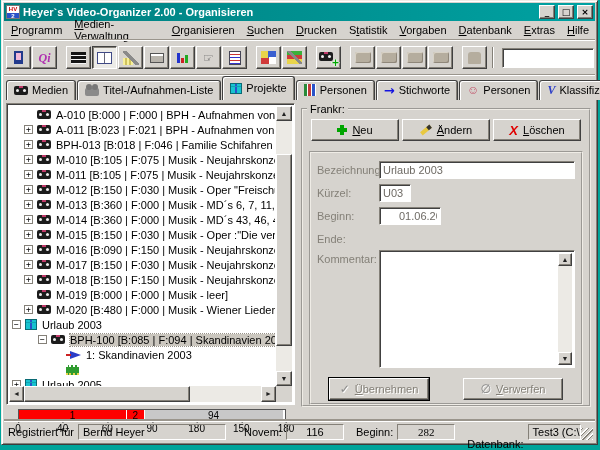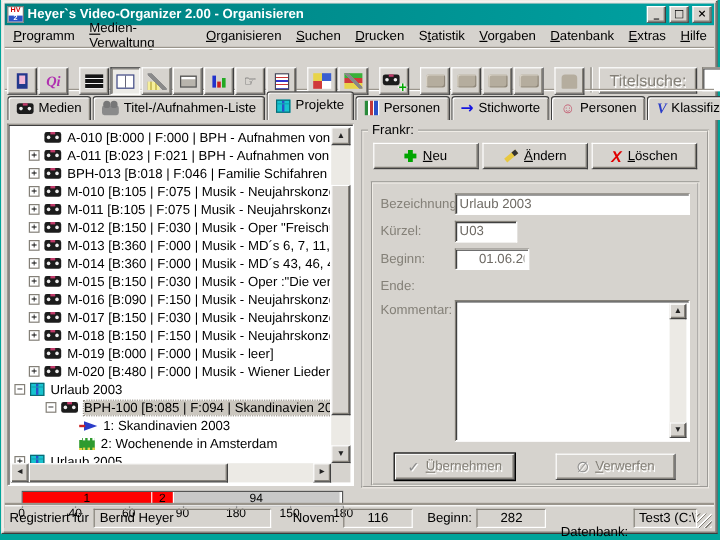--- a/index.html
+++ b/index.html
@@ -18,21 +18,21 @@
   .appicon .b{font:bold 6px/7px "Liberation Sans",sans-serif;color:#fff;background:#2a52c8;text-align:center;flex:1;}
   .wtitle{color:#fff;font-weight:bold;flex:1;white-space:nowrap;overflow:hidden;}
   .winbtn{width:16px;height:14px;background:#d6d3ce;border:1px solid;
     border-color:#fff #404040 #404040 #fff;box-shadow:inset -1px -1px 0 #848078;
     font:bold 9px/12px "DejaVu Sans",sans-serif;text-align:center;flex:none;padding:0;}
   
   .menubar{height:18px;flex:none;display:flex;align-items:center;padding-left:1px;}
   .menuitem{padding:2px 6px;}
   .hr{flex:none;height:2px;border-top:1px solid #9a958c;border-bottom:1px solid #fff;}
   
-  .toolbar{height:33px;flex:none;display:flex;align-items:flex-start;padding:15px 2px;gap:1px;}
+  .toolbar{height:33px;flex:none;display:flex;align-items:center;padding:4px 2px;gap:1px;}
   .tbtn{width:25px;height:23px;flex:none;background:#d6d3ce;border:1px solid;
     border-color:#fff #404040 #404040 #fff;box-shadow:inset -1px -1px 0 #848078;
     display:flex;align-items:center;justify-content:center;position:relative;padding:0;}
   .tbtn.pressed{border-color:#404040 #fff #fff #404040;box-shadow:inset 1px 1px 0 #848078;background:#ecebe7;}
   .sep{width:7px;flex:none;}
   .divider{width:2px;height:21px;border-left:1px solid #848078;border-right:1px solid #fff;margin:0 4px;flex:none;}
   .tsbtn{height:22px;padding:0 8px;background:#d6d3ce;border:1px solid;border-color:#fff #404040 #404040 #fff;
     box-shadow:inset -1px -1px 0 #848078;color:#848078;text-shadow:1px 1px 0 #fff;flex:none;}
   .tsinput{width:92px;height:20px;margin-left:3px;border:1px solid;border-color:#848078 #fff #fff #848078;
     box-shadow:inset 1px 1px 0 #404040;background:#fff;padding:0 3px;font:11px "Liberation Sans",sans-serif;}
@@ -86,21 +86,21 @@
   .pbtn2{width:100px;height:22px;}
   .defbtn{outline:1px solid #000;}
   .disbtn{color:#848078;text-shadow:1px 1px 0 #fff;}
   .innerbox{position:absolute;left:6px;right:6px;top:36px;height:254px;border:2px groove #efece6;
     margin:0;padding:8px 6px 6px;}
   .frow{display:flex;align-items:flex-start;margin-bottom:5px;}
   .flabel{width:62px;flex:none;color:#848078;padding-top:3px;}
   .field{height:18px;border:1px solid;border-color:#848078 #fff #fff #848078;
     box-shadow:inset 1px 1px 0 #404040;background:#fff;color:#6e6a64;
     font:11px "Liberation Sans",sans-serif;padding:0 3px;}
-  .w-full{flex:1;min-width:0;}.w-k{width:52px;}.w-d{width:62px;padding-left:19px;}
+  .w-full{flex:1;min-width:0;}.w-k{width:32px;}.w-d{width:62px;padding-left:19px;}
   .kbox{flex:1;height:118px;background:#fff;border:1px solid;border-color:#848078 #fff #fff #848078;
     box-shadow:inset 1px 1px 0 #404040;position:relative;color:#6e6a64;}
   .kscroll{position:absolute;top:2px;right:2px;bottom:2px;width:14px;background:#eceae5;}
   .kscroll .sbtn{width:14px;height:13px;line-height:11px;}
   .btnrow2{display:flex;justify-content:center;gap:34px;margin-top:10px;}
   
   .ic-tape{display:inline-block;width:14px;height:9px;background:#1c1c1c;border-radius:2px;position:relative;flex:none;}
   .ic-tape::before{content:"";position:absolute;left:2px;top:3px;width:3px;height:3px;background:#eee;border-radius:50%;box-shadow:7px 0 0 #eee;}
   .ic-tape::after{content:"";position:absolute;left:5px;top:0;width:4px;height:2px;background:#c03a6a;}
   .ic-gift{display:inline-block;width:12px;height:11px;background:#17c3cf;border:1px solid #0a6a74;position:relative;flex:none;}
@@ -248,23 +248,20 @@
         </button>
         <button class="tbtn" disabled="">
           <i class="g tapegray"></i>
         </button>
         <span class="sep"></span>
         <button class="tbtn" disabled="">
           <i class="g blobgray"></i>
         </button>
       </span>
     <span class="divider"></span>
-    <button class="tsbtn">
-      <span>Titelsuche:</span>
-    </button>
     <input class="tsinput" value="" style="">
 
   </div>
   <div class="hr"></div>
 
   <div class="tabbar" id="tabbar">
       <span class="tab">
         <i class="ic-tape"></i>
         <span>Medien</span>
       </span>
@@ -379,21 +376,20 @@
               <span class="tlabel">BPH-100 [B:085 | F:094 | Skandinavien 2003]</span>
             </div>
             <div class="trow lvl3">
               <span class="exp-sp"></span>
               <i class="ic-plane"></i>
               <span class="tlabel">1: Skandinavien 2003</span>
             </div>
             <div class="trow lvl3">
               <span class="exp-sp"></span>
               <i class="ic-film"></i>
-              <span class="tlabel">2: Wochenende in Amsterdam</span>
             </div>
             <div class="trow lvl0">
               <span class="exp">+</span>
               <i class="ic-gift"></i>
               <span class="tlabel">Urlaub 2005</span>
             </div>
           </div>
         <div class="vscroll">
           <span class="sbtn" style="top:0;left:0;">▲</span>
           <span class="vthumb"></span>
@@ -479,19 +475,19 @@
       </fieldset>
     </div>
   </div>
 
   <div class="statusbar">
     <span>Registriert für</span>
     <span class="sfield" style="width:148px;">Bernd Heyer</span>
     <span style="margin-left:14px;">Novem:</span>
     <span class="sfield" style="width:58px;justify-content:center;">116</span>
     <span style="margin-left:8px;">Beginn:</span>
-    <span class="sfield" style="width:58px;justify-content:center;">282</span>
+    <span class="sfield" style="width:58px;justify-content:center;font-family:Liberation Serif, serif;">282</span>
     <span style="margin-left:8px;margin-top:24px;">Datenbank:</span>
     <span class="sfield" style="flex:1;min-width:0;">Test3 (C:\Test-Daten\HVO2-Test3\)</span>
     <span class="grip"></span>
   </div>
 
 </div>
 
 </body></html>

